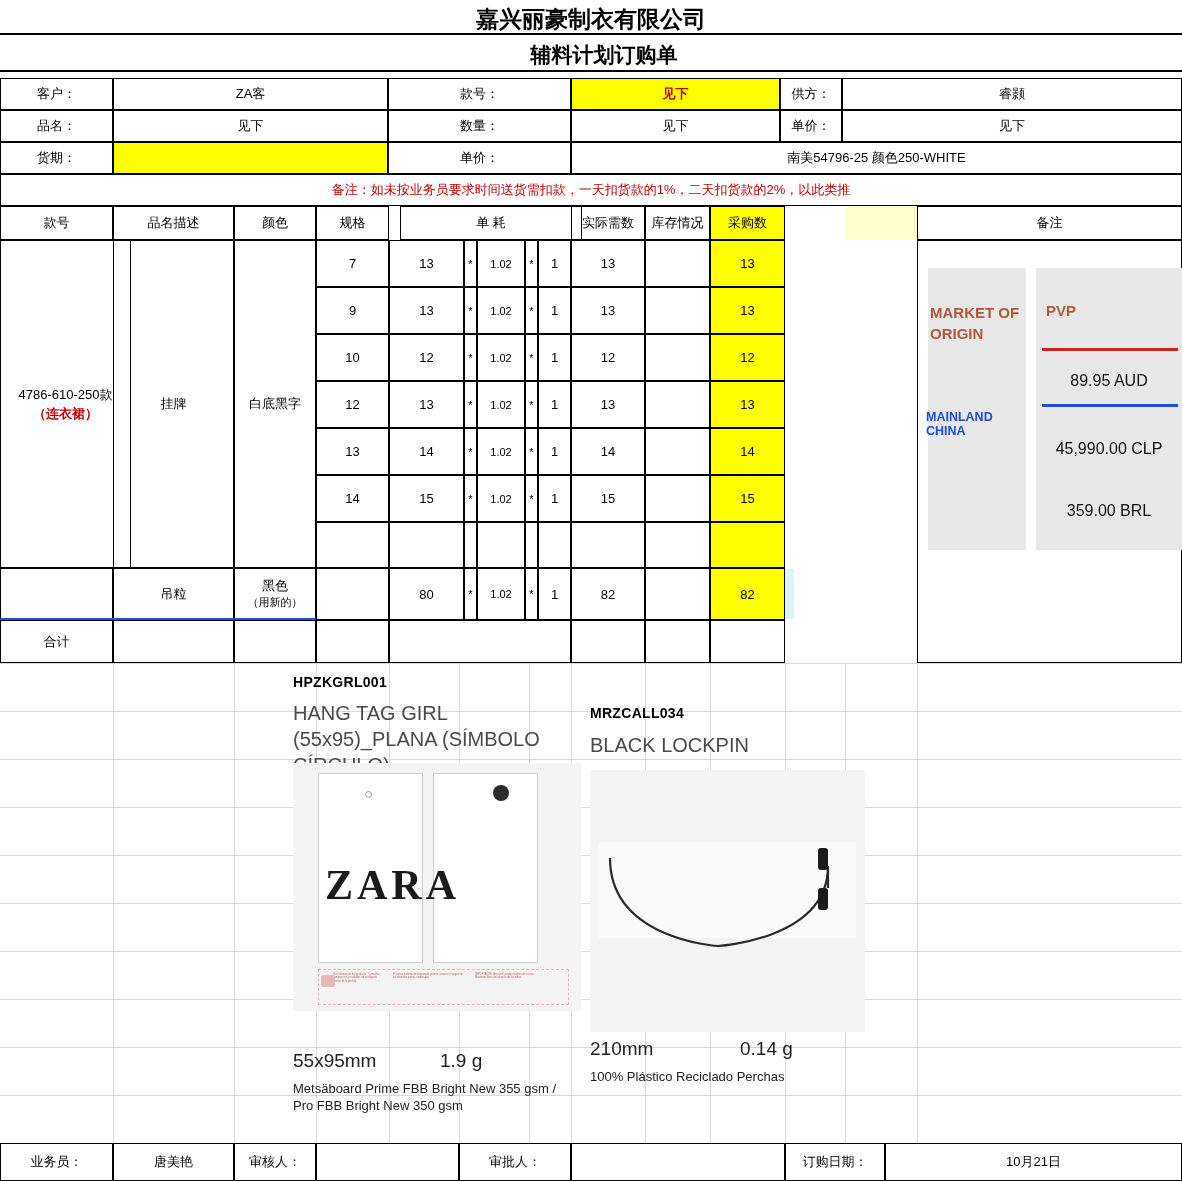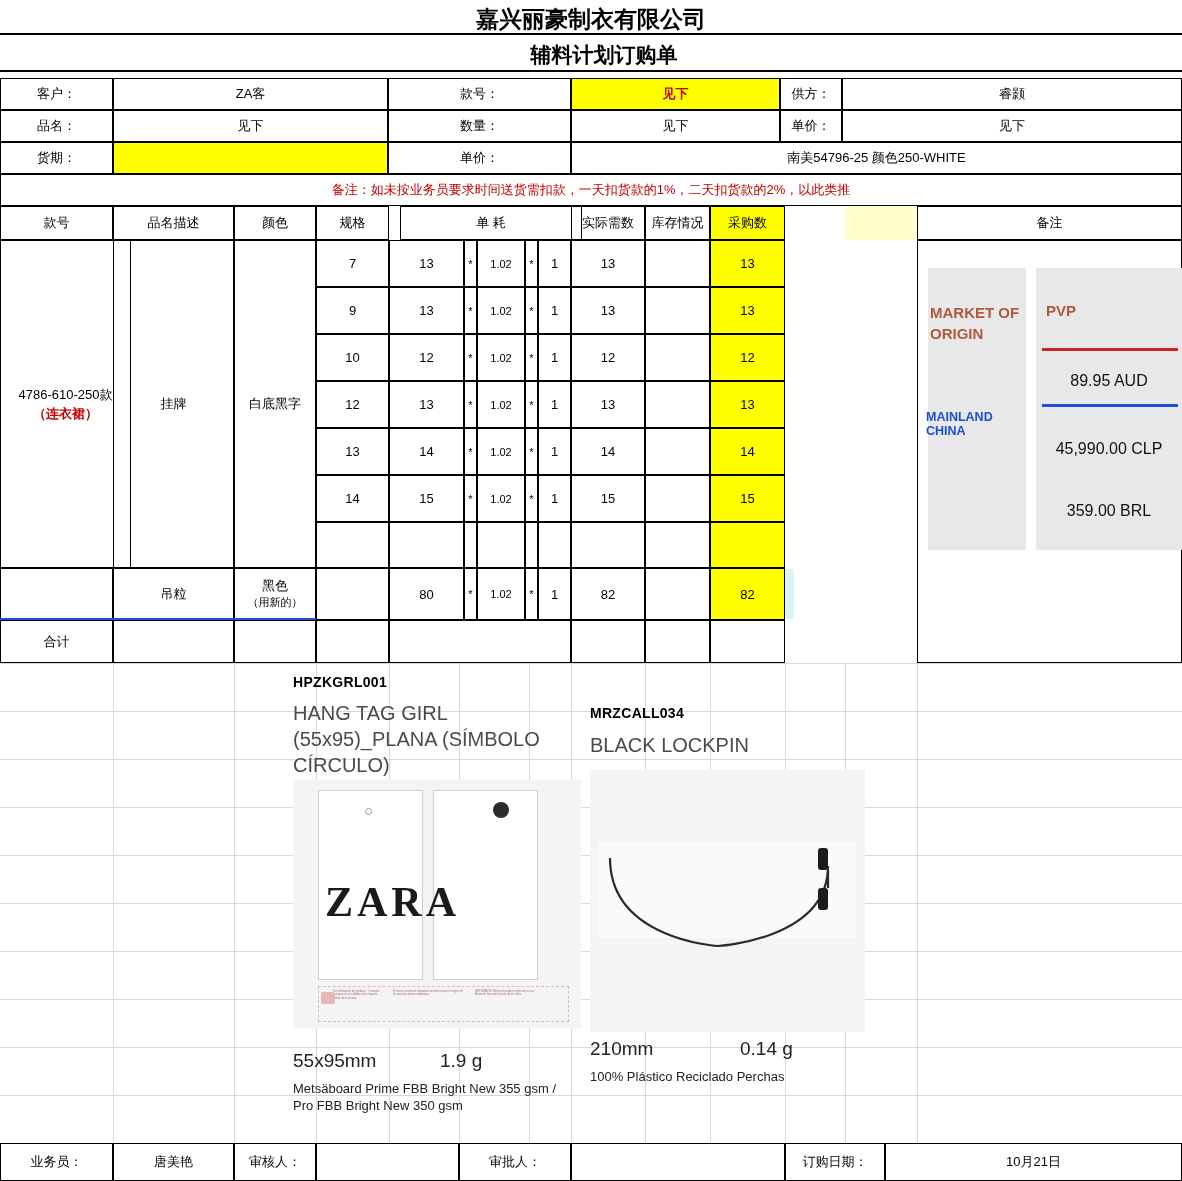--- a/index.html
+++ b/index.html
@@ -241,21 +241,21 @@
   <div style="position:absolute;left:1046px;top:302px;" class="pvp-title">PVP</div>
   <div class="pvp-line-red" style="position:absolute;left:1042px;top:348px;width:136px;"></div>
   <div style="position:absolute;left:1036px;top:372px;width:146px;text-align:center;" class="price">89.95 AUD</div>
   <div class="pvp-line-blue" style="position:absolute;left:1042px;top:404px;width:136px;"></div>
   <div style="position:absolute;left:1036px;top:440px;width:146px;text-align:center;" class="price">45,990.00 CLP</div>
   <div style="position:absolute;left:1036px;top:502px;width:146px;text-align:center;" class="price">359.00 BRL</div>
 
   <div style="position:absolute;left:293px;top:674px;" class="prod-code">HPZKGRL001</div>
   <div style="position:absolute;left:293px;top:700px;width:275px;" class="prod-name">HANG TAG GIRL (55x95)_PLANA (SÍMBOLO CÍRCULO)</div>
 
-  <div class="img-box" style="left:293px;top:780px;width:288px;height:248px;">
+  <div class="img-box" style="left:293px;top:763px;width:288px;height:248px;">
 
     <div class="tagcard" style="left:25px;top:10px;width:103px;height:188px;"></div>
     <div style="position:absolute;left:72px;top:28px;width:5px;height:5px;border:1px solid #999;border-radius:50%;"></div>
 
     <div class="tagcard" style="left:140px;top:10px;width:103px;height:188px;"></div>
     <div style="position:absolute;left:200px;top:22px;width:16px;height:16px;border-radius:50%;background:#2b2b2b;"></div>
 
     <div class="zara" style="left:32px;top:98px;font-size:42px;">ZARA</div>
 
     <div class="dashed" style="left:25px;top:206px;width:249px;height:34px;"></div>

